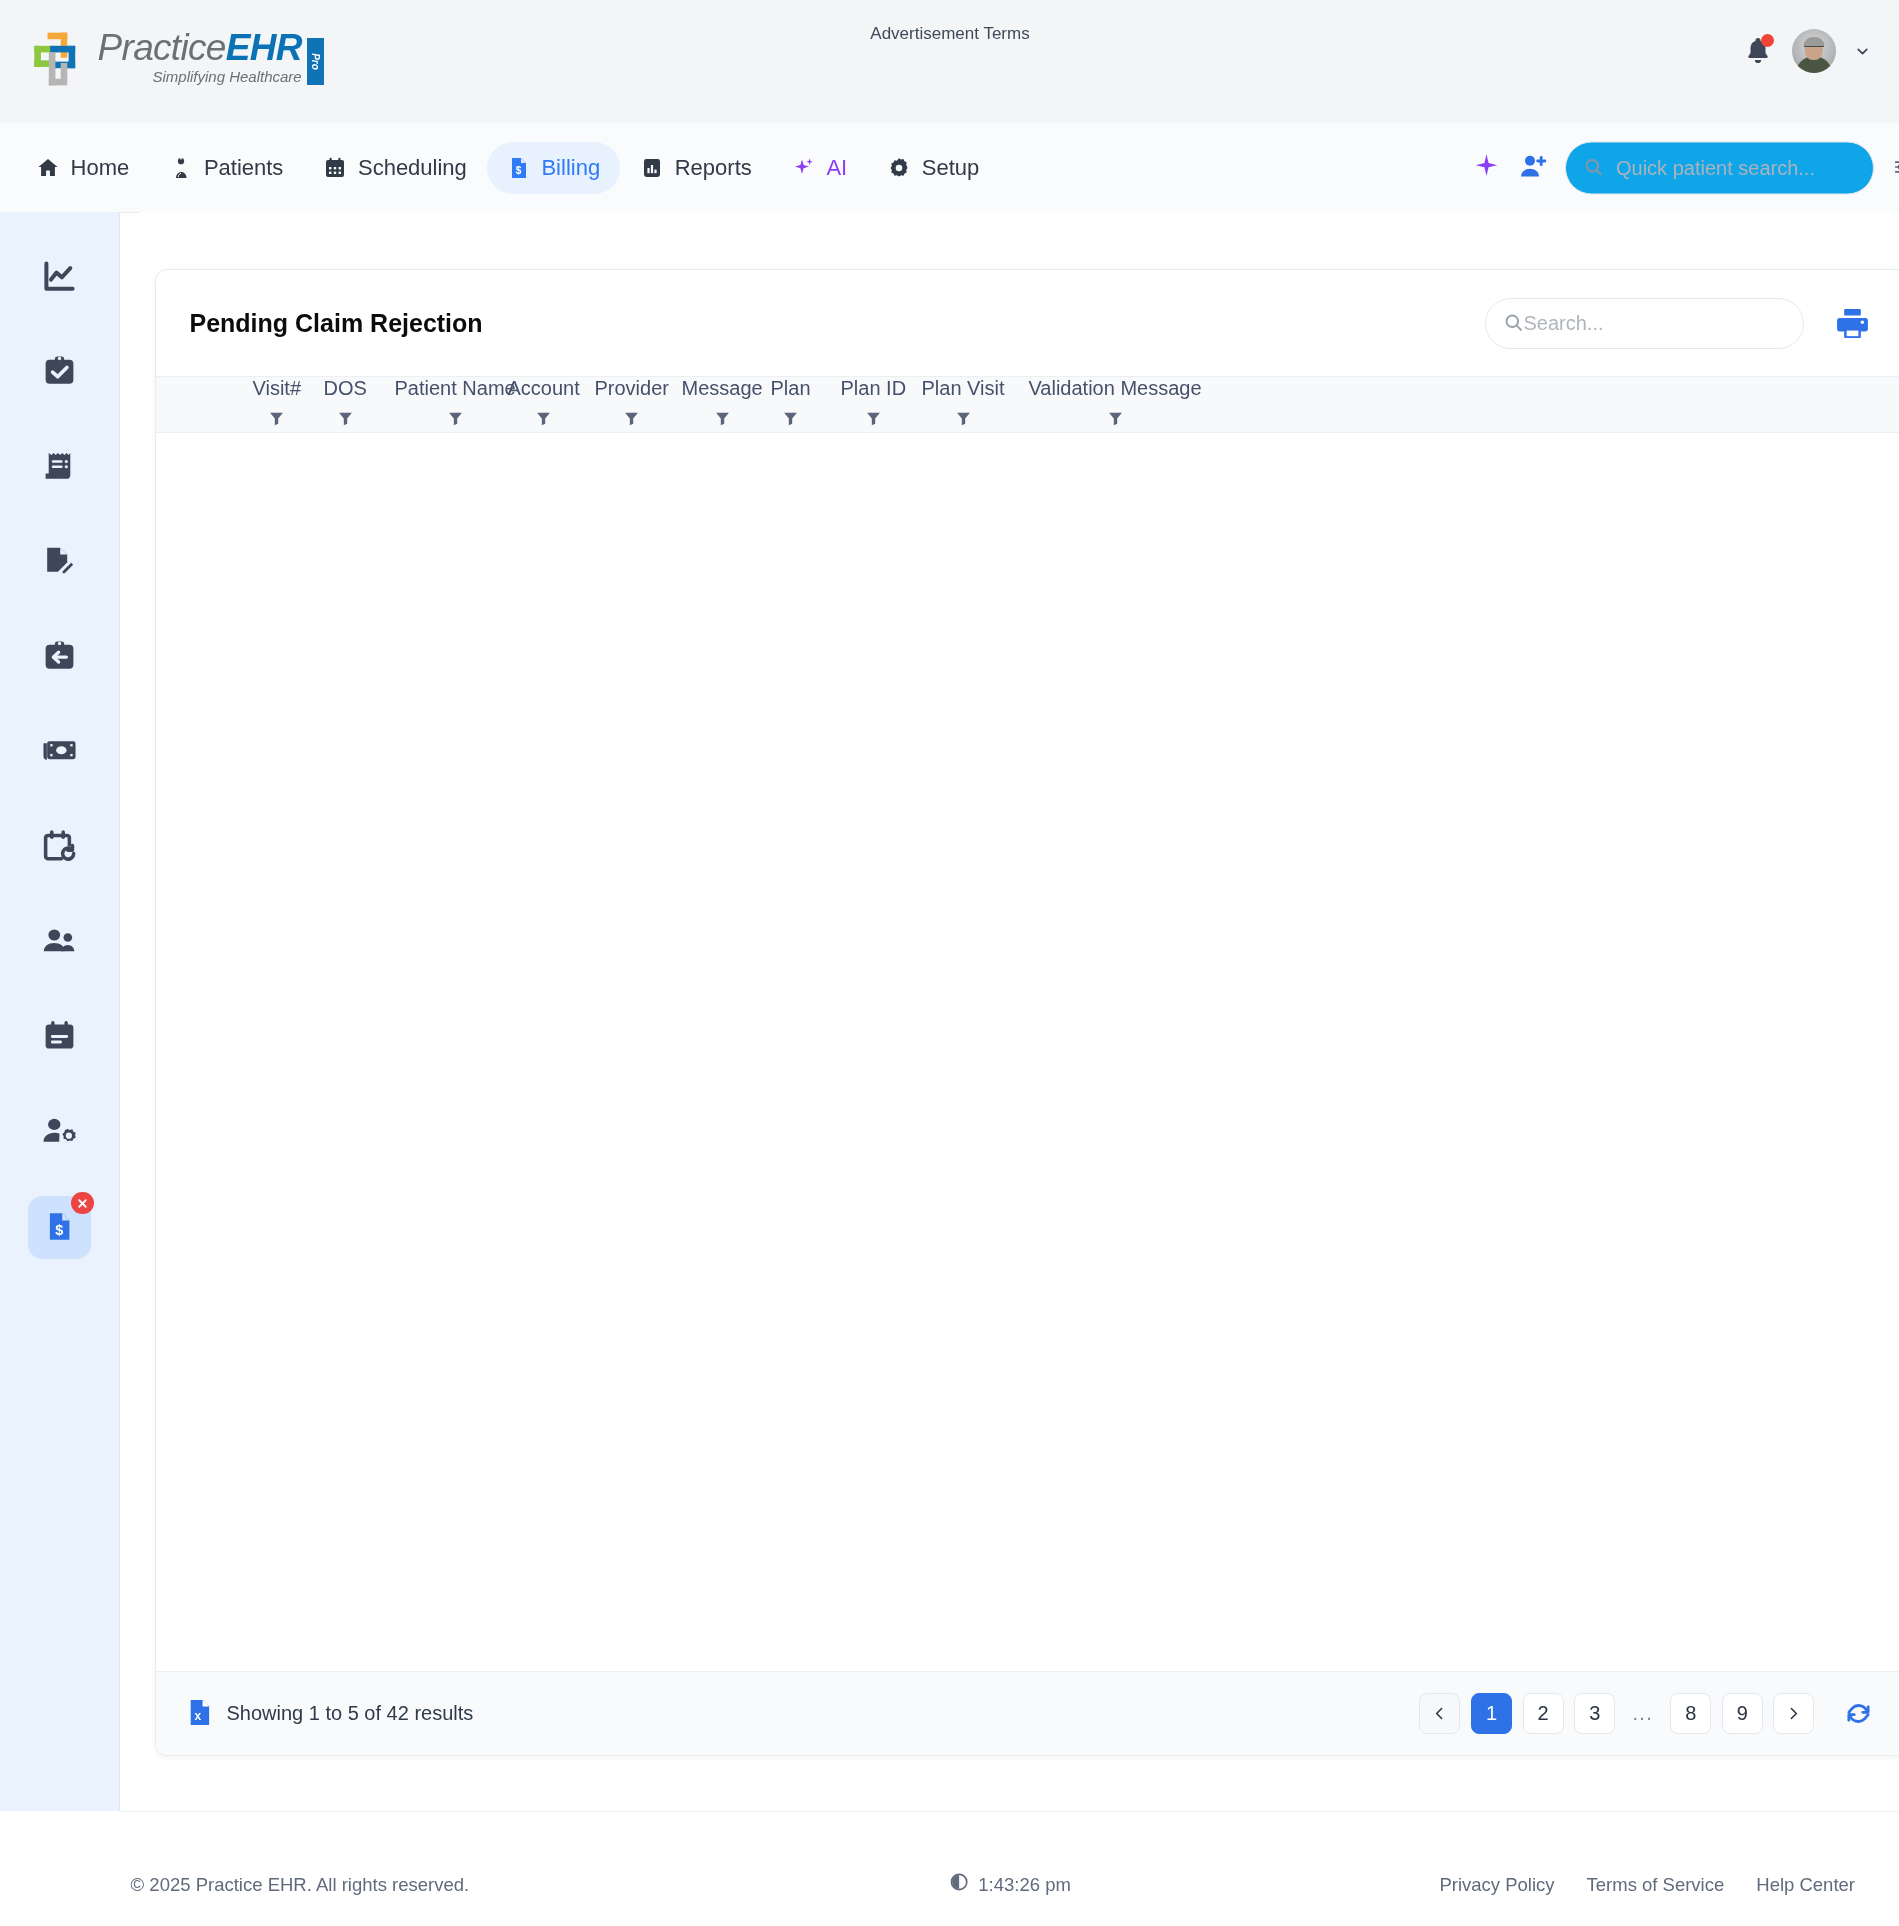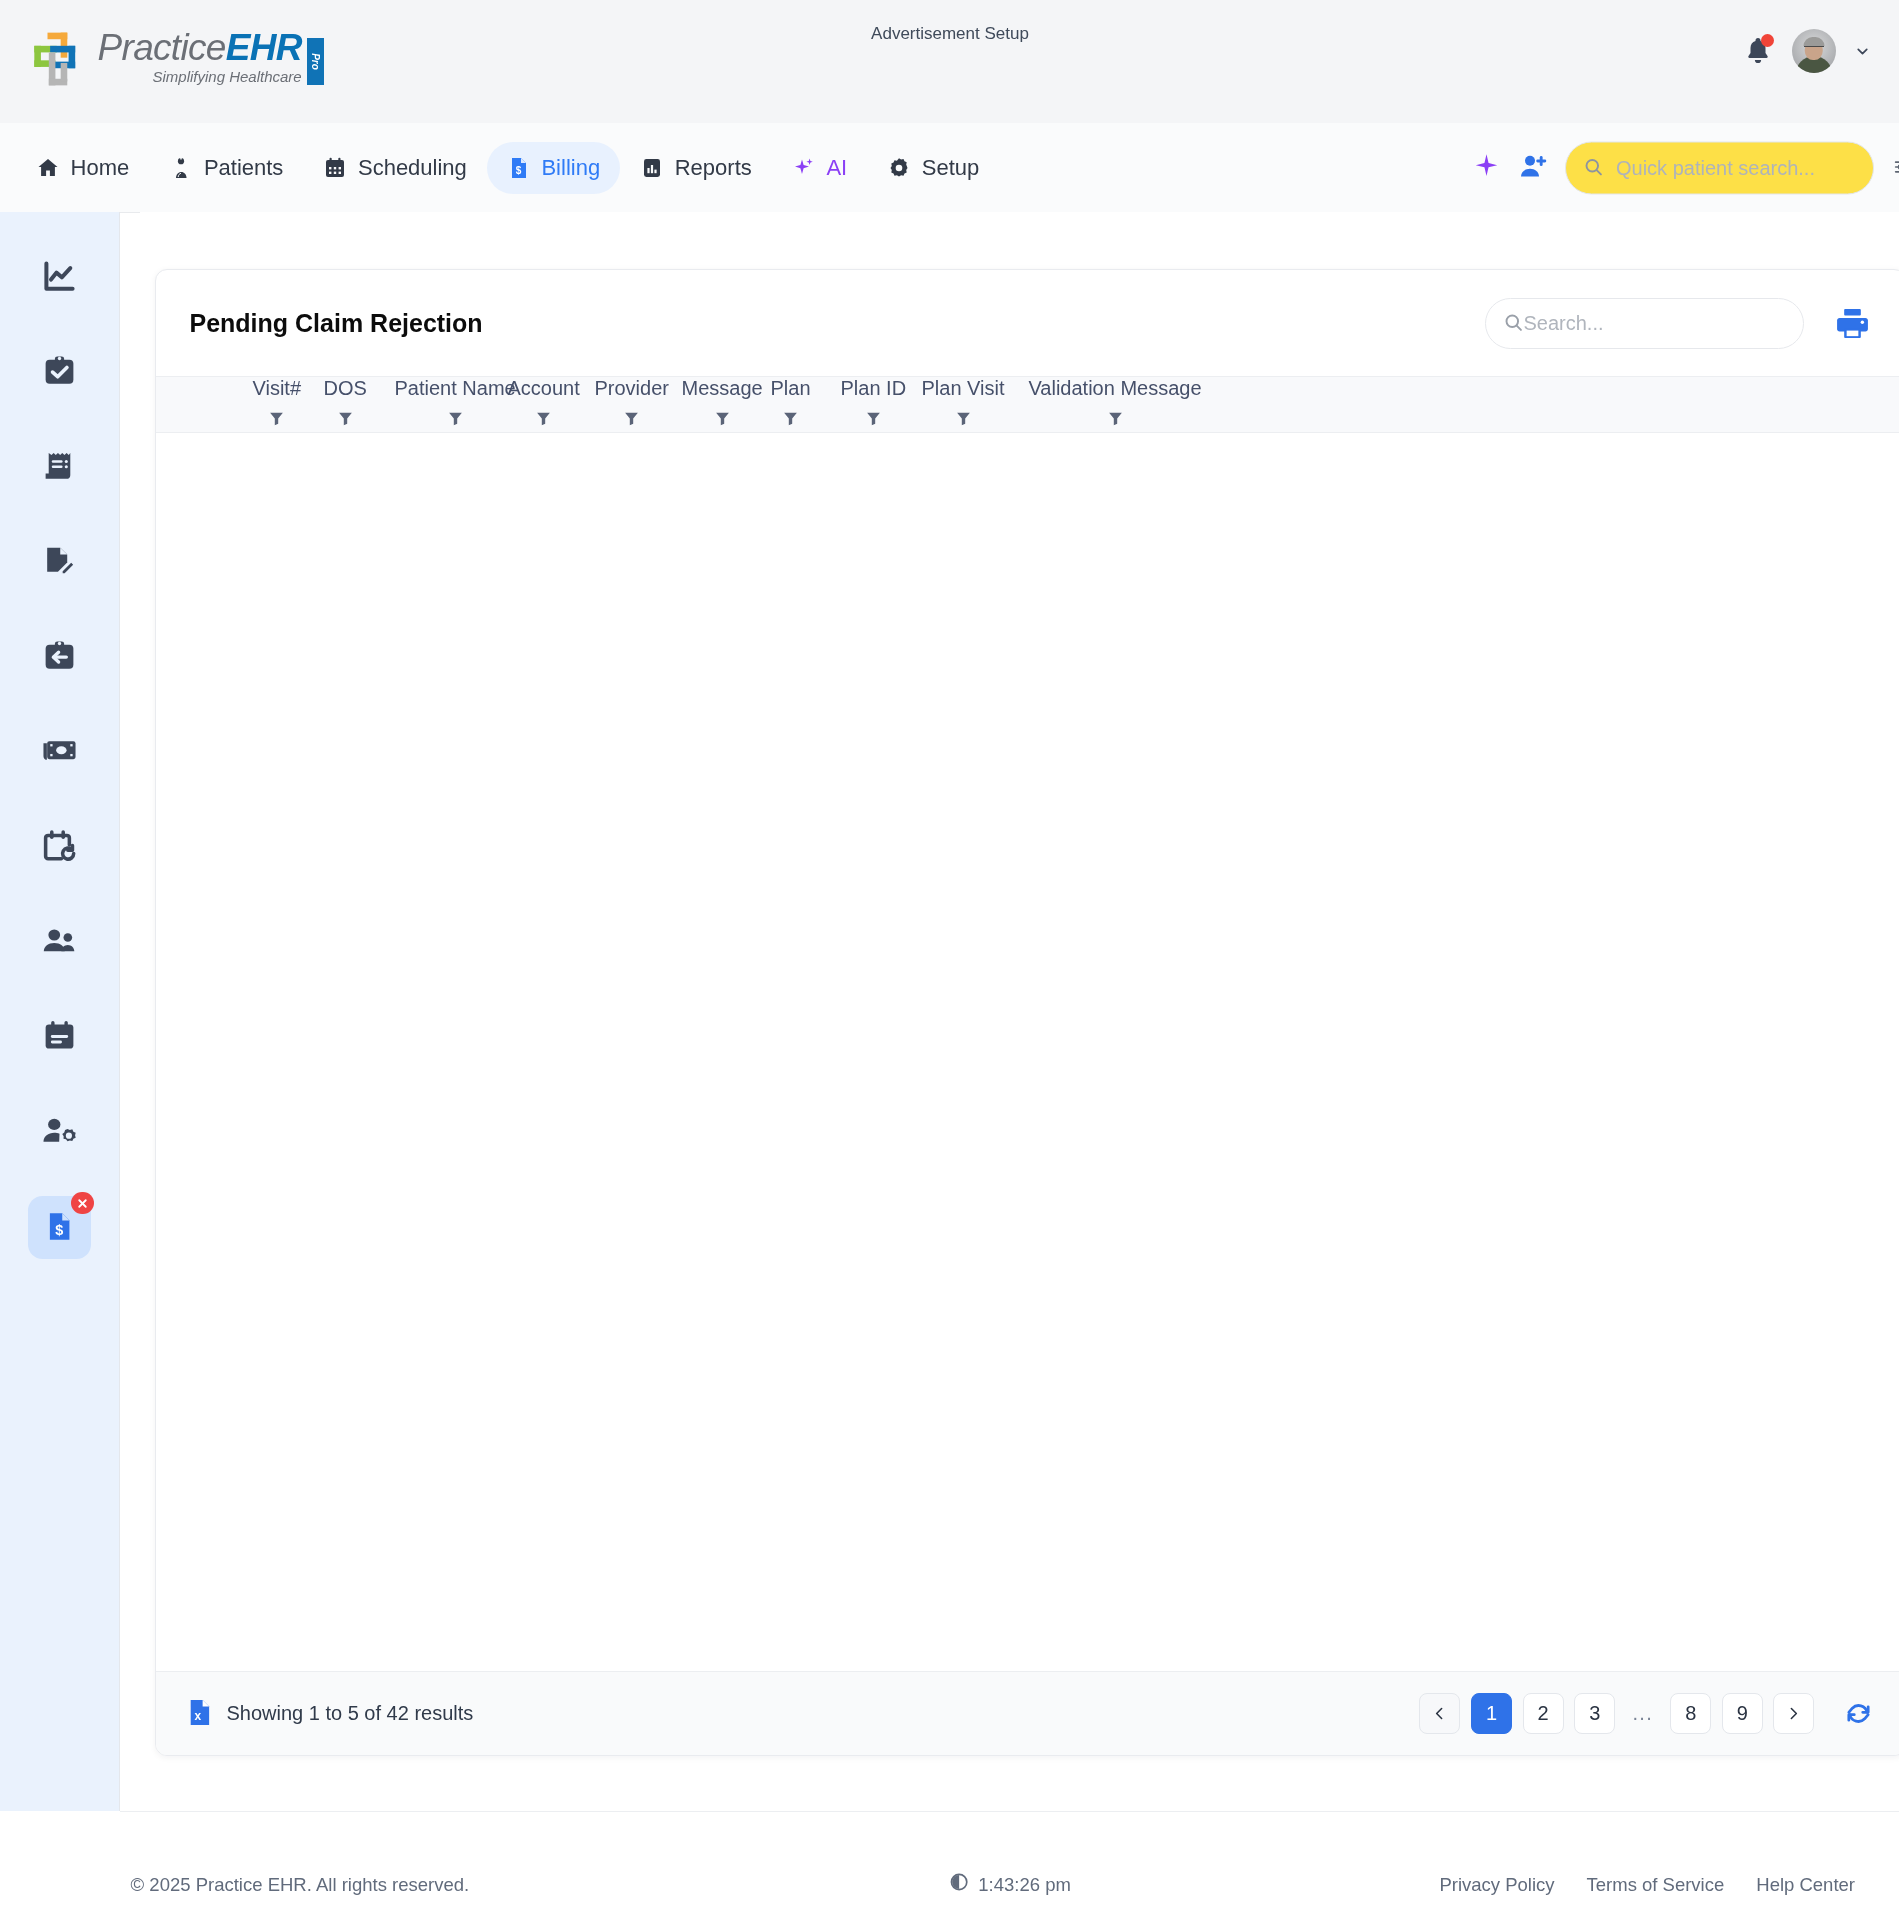--- a/index.html
+++ b/index.html
@@ -59,21 +59,21 @@
   .nav-item {
     display:flex; align-items:center; gap:10.6px;
     padding:13px 20px; border-radius:26px; cursor:pointer;
     font-size:22px; color:#323a47; white-space:nowrap;
   }
   .nav-item.active { background:#e8f1fe; color:#2f7bf6; }
   .nav-item.ai { color:#8b3ff5; }
   .nav-ico { display:flex; align-items:center; justify-content:center; }
   .nav-right { position:absolute; right:26px; top:50%; transform:translateY(-50%); display:flex; align-items:center; gap:17px; }
   .qsearch {
-    width:309px; height:53px; border:0.7px solid #e3e6ea; border-radius:28px; background:#fde047;
+    width:309px; height:53px; border:0.7px solid #e3e6ea; border-radius:28px; background:#0ea5e9;
     display:flex; align-items:center; padding:0 17px; gap:12px;
   }
   .qsearch input {
     flex:1; border:none; outline:none; font-size:20px; color:#333;
     font-family:"Liberation Sans", sans-serif; background:transparent;
   }
   .qsearch input::placeholder { color:#aeb3bb; }
 
   
   .sidebar {
@@ -182,21 +182,21 @@
         <div class="logo-line1">
           <span class="t1">Practice</span><span class="t2">EHR</span>
         </div>
         <div class="logo-line2">Simplifying Healthcare</div>
       </div>
       <div class="logo-pro">
         <span>Pro</span>
       </div>
     </div>
 
-    <div class="ad-space">Advertisement Setup</div>
+    <div class="ad-space">Advertisement Terms</div>
 
     <div class="topbar-right">
       <div class="bell-wrap">
         <svg width="30" height="33" viewBox="0 0 24 24" fill="#3d4759">
           <path d="M12 2a2 2 0 0 1 2 2v.4a6 6 0 0 1 4 5.6v4l1.6 2.4A1 1 0 0 1 18.8 18H5.2a1 1 0 0 1-.8-1.6L6 14v-4a6 6 0 0 1 4-5.6V4a2 2 0 0 1 2-2z"></path>
           <path d="M9.5 19.5h5a2.5 2.5 0 0 1-5 0z"></path>
         </svg>
         <div class="bell-dot"></div>
       </div>
       <div class="avatar">

